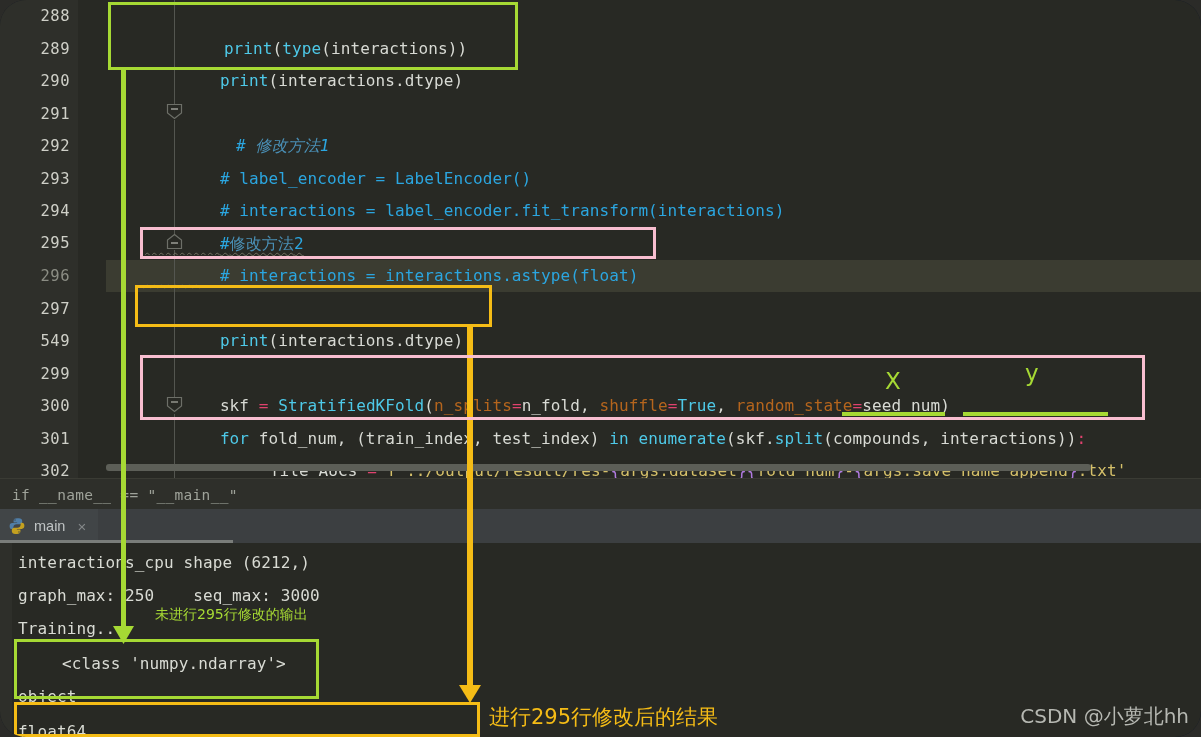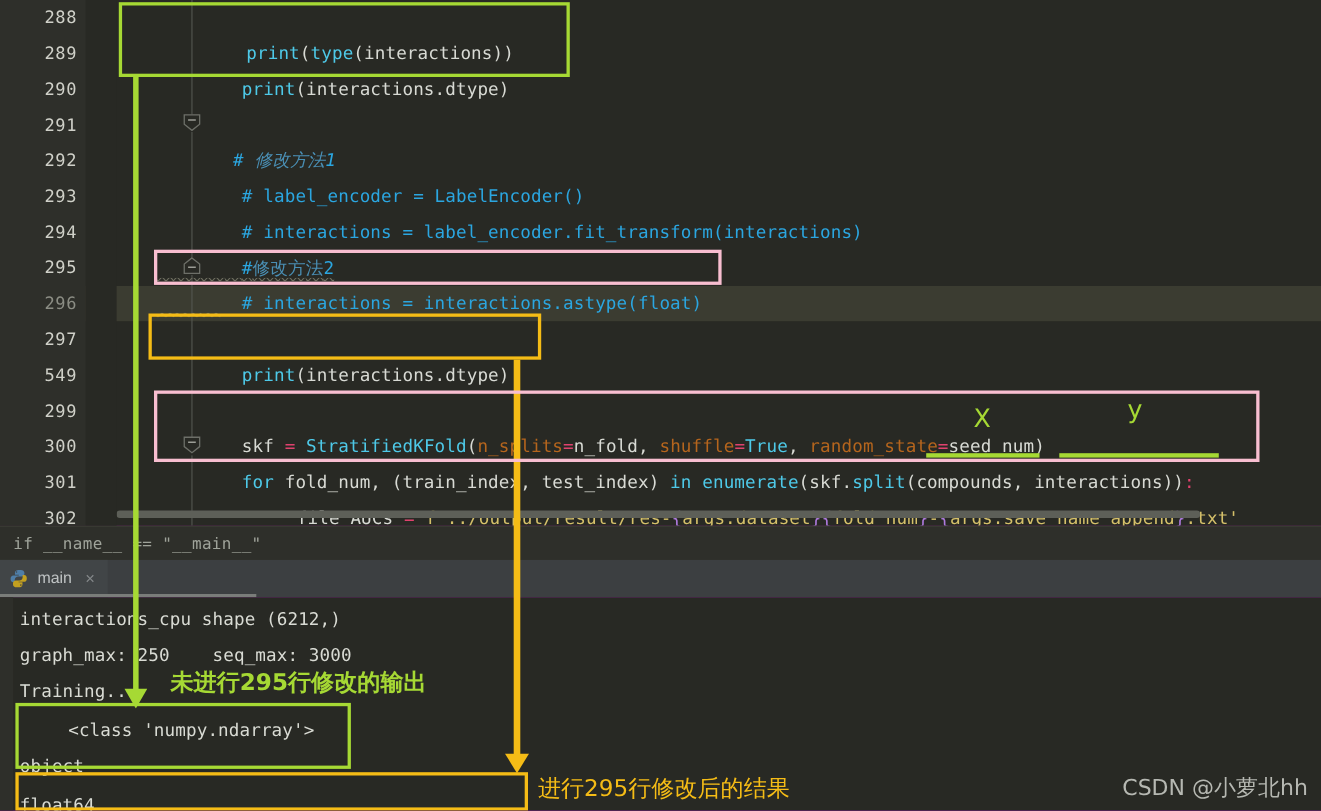--- a/index.html
+++ b/index.html
@@ -2,24 +2,25 @@
 <html><head>
 <meta charset="utf-8">
 <style>
   html, body {
     margin: 0; padding: 0;
     background: #2b2b28;
   }
   #root {
     position: relative;
     width: 1201px; height: 737px;
-    background: #a21caf;
+    background: #0f172a;
     font-family: "DejaVu Sans Mono", "Liberation Mono", monospace;
     overflow: hidden;
     user-select: none;
+    border-radius: 26px;
   }
 
   
   #editor {
     position: absolute; left: 0; top: 0; width: 1201px; height: 478px;
     background: #282924;
   }
   .gutter {
     position: absolute; left: 0; top: 0; width: 78px; height: 478px;
     background: #2e2f2a;
@@ -155,22 +156,22 @@
     border: 3px solid #f8bed0;
     box-sizing: border-box;
   }
   .vline-green { background: #a6d934; }
   .vline-yellow { background: #f5bc16; }
   .underline-green { background: #a6d934; height: 4px; }
 
   .anno-text-green {
     color: #a6d934;
     font-family: "DejaVu Sans", "Liberation Sans", sans-serif;
-    font-size: 21px;
-    font-weight: 700;
+    font-size: 14px;
+    font-weight: 400;
     white-space: nowrap;
   }
   .anno-text-yellow {
     color: #f5bc16;
     font-family: "DejaVu Sans", "Liberation Sans", sans-serif;
     font-size: 21px;
     font-weight: 500;
     white-space: nowrap;
   }
   .anno-label-xy {
@@ -246,21 +247,21 @@
       <div class="codeline" style="top:0px;left:40px;">
         <span class="c-fn">print</span><span class="c-txt">(</span><span class="c-fn">type</span><span class="c-txt">(interactions))</span>
       </div>
 
       <div class="codeline" style="top:32.5px;left:36px;">
         <span class="c-fn">print</span><span class="c-txt">(interactions.dtype)</span>
       </div>
 
       <div class="codeline" style="top:65px;left:36px;"></div>
 
-      <div class="codeline" style="top:97.5px;left:28px;font-style:italic;">
+      <div class="codeline" style="top:97.5px;left:52px;font-style:italic;">
         <span class="c-cyan"># </span><span class="c-cyan-d">修改方法</span><span class="c-cyan">1</span>
       </div>
 
       <div class="codeline" style="top:130px;left:36px;">
         <span class="c-cyan"># label_encoder = LabelEncoder()</span>
       </div>
 
       <div class="codeline" style="top:162.5px;left:36px;">
         <span class="c-cyan"># interactions = label_encoder.fit_transform(interactions)</span>
       </div>

